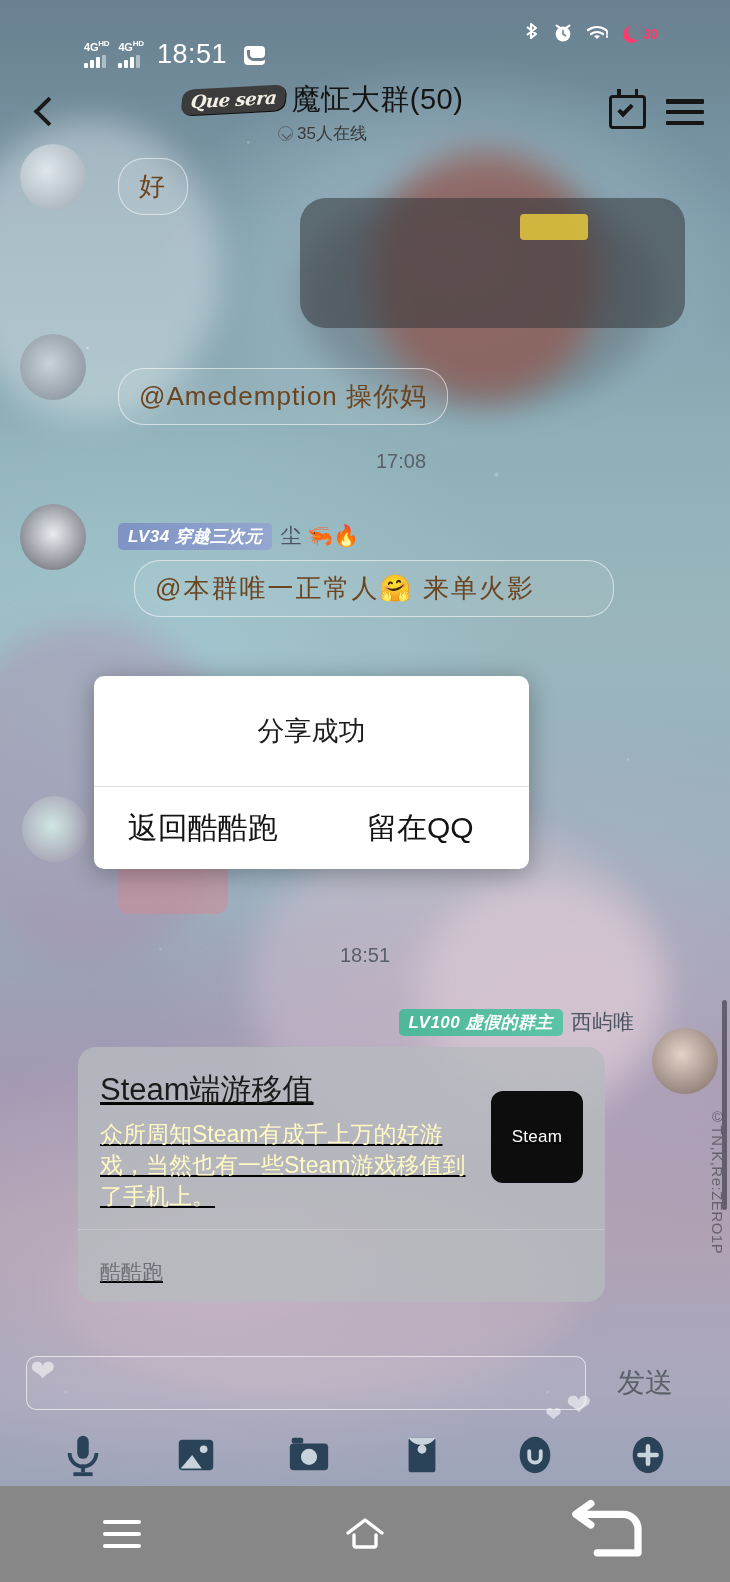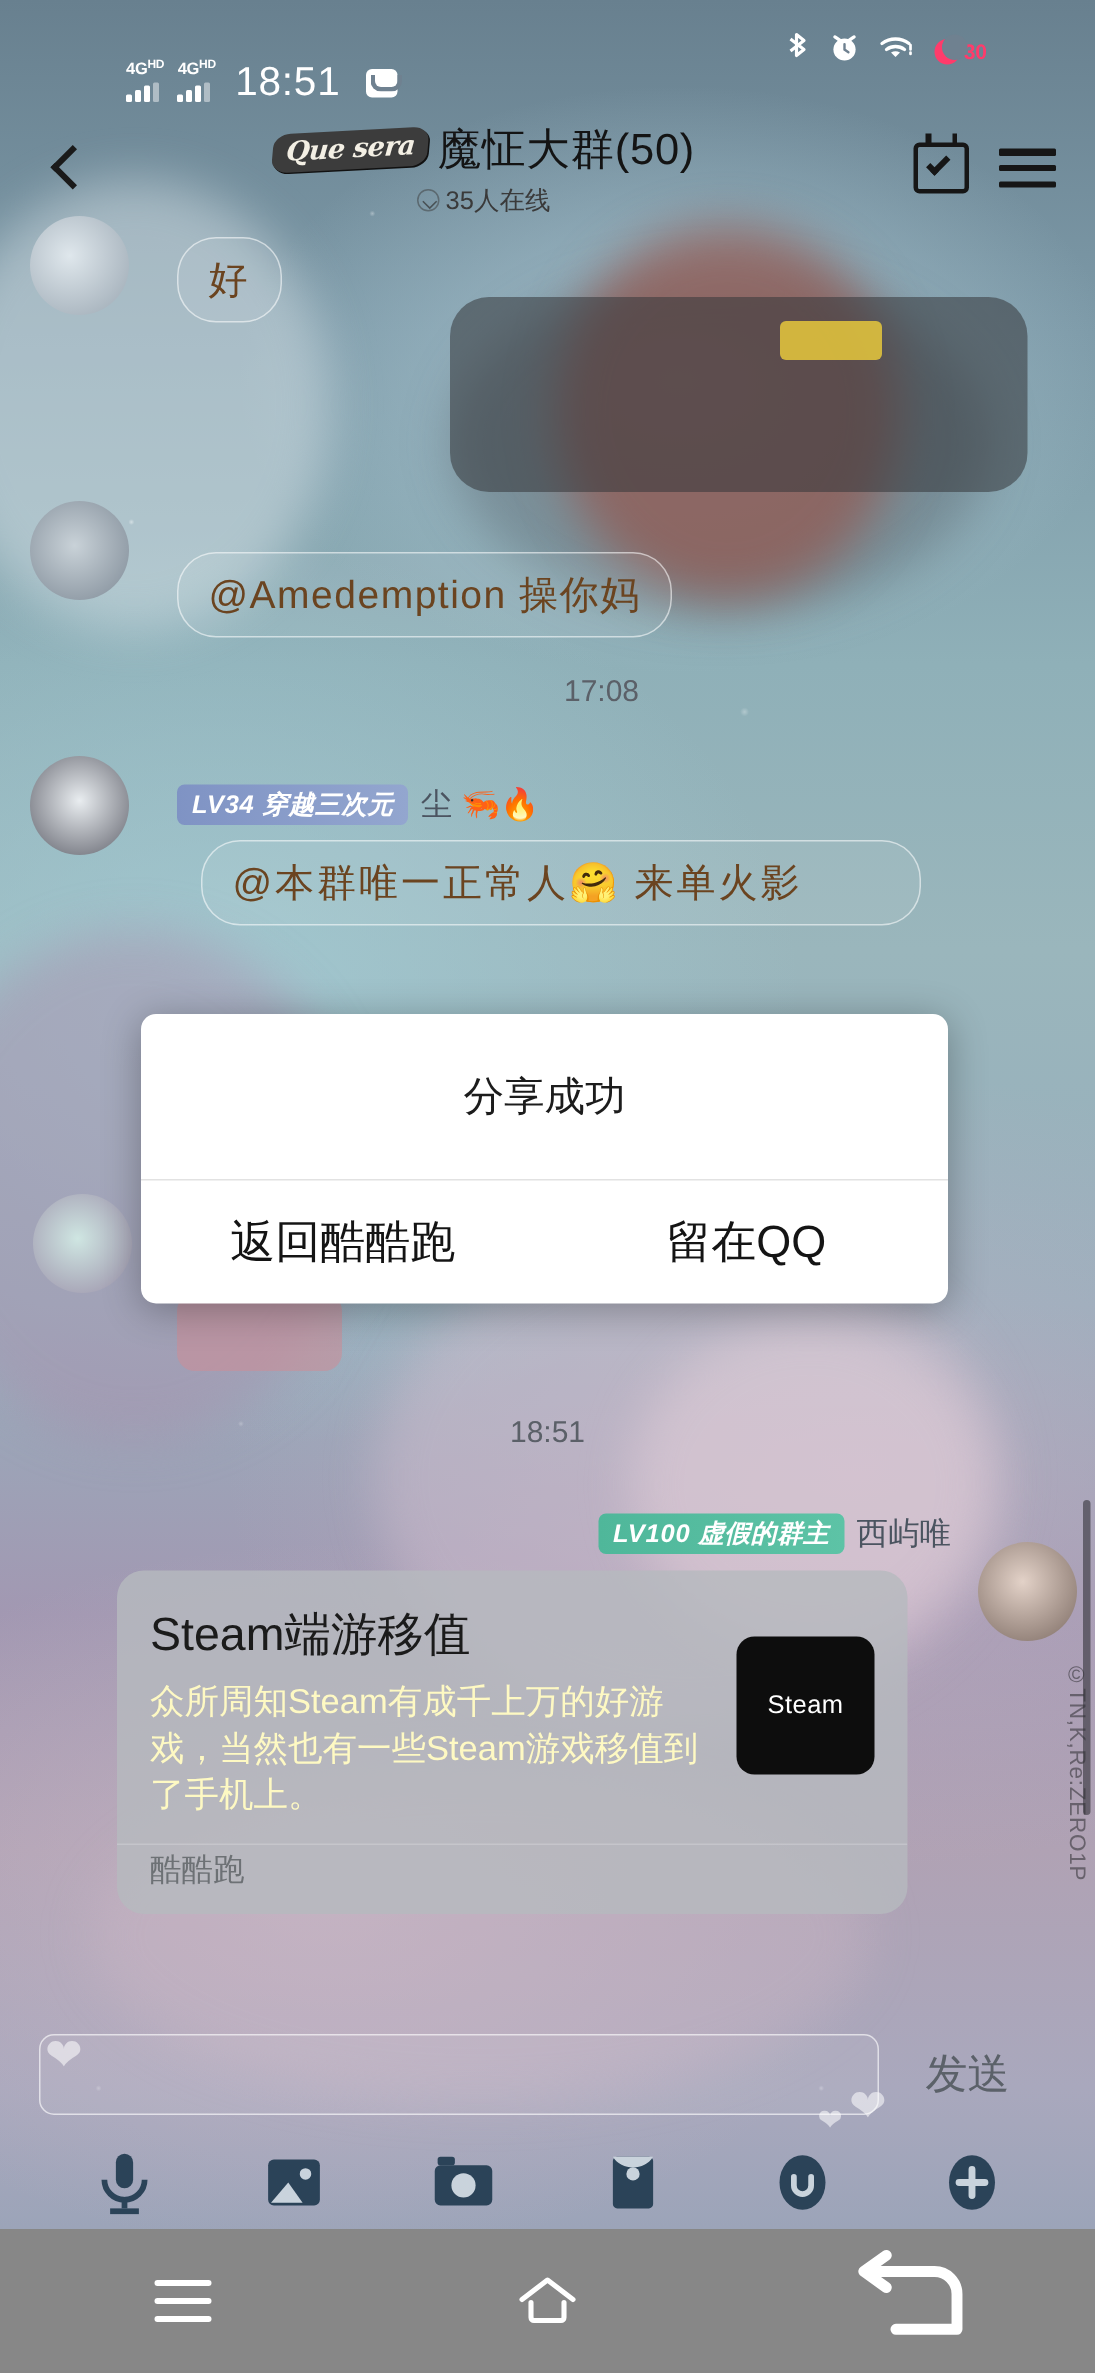--- a/index.html
+++ b/index.html
@@ -111,37 +111,37 @@
   .namerow{ position:absolute; display:flex; align-items:center; gap:8px; }
   .lvbadge{ font-size:17px; font-weight:bold; font-style:italic; color:#fff;
     padding:2px 10px; border-radius:5px; letter-spacing:.5px;}
   .lvbadge.blue{ background:linear-gradient(90deg,#7f93c4,#93a6cf); }
   .lvbadge.green{ background:linear-gradient(90deg,#4fb79a,#5dc3a6); }
   .nick{ font-size:21px; color:#4b5460; }
 
   
   #share-card{
     position:absolute; left:78px; top:1047px; width:527px; z-index:12;
-    background:rgba(182,186,190,.82); border-radius:18px; overflow:hidden;
+    background:rgba(182,186,190,.82); border-radius:18px; overflow:hidden;text-decoration:underline;
   }
   #sc-body{ display:flex; padding:22px 22px 18px; gap:14px; }
   #sc-text{ flex:1; min-width:0;}
   #sc-title{ font-size:31px; color:#1b1b1b; margin-bottom:8px; letter-spacing:0;}
   #sc-desc{ font-size:23px; color:#fef9c3; line-height:1.34; }
   #sc-thumb{
     width:92px;height:92px;flex:0 0 auto;background:#0d0d0d;border-radius:12px;
     display:flex;align-items:center;justify-content:center;margin-top:22px;
     color:#fff;font-size:17px;letter-spacing:.3px;
   }
-  #sc-footer{ border-top:1px solid rgba(255,255,255,.20); padding:2px 22px 16px; font-size:21px; color:#6d7175;}
+  #sc-footer{ border-top:1px solid rgba(255,255,255,.20); padding:28px 22px 16px; font-size:21px; color:#6d7175;}
 
   
   #dialog-scrim{ position:absolute; inset:0; z-index:40; }
   #dialog{
-    position:absolute; left:94px; top:676px; width:538px; z-index:41;
+    position:absolute; left:94px; top:676px; width:435px; z-index:41;
     background:#fff; border-radius:10px; overflow:hidden;
     box-shadow:0 4px 26px rgba(0,0,0,.30);
   }
   #dlg-msg{ height:110px; display:flex; align-items:center; justify-content:center;
     font-size:27px; color:#1c1c1c; }
   #dlg-sep{ height:1px; background:#e2e2e2; }
   #dlg-actions{ display:flex; height:82px; }
   .dlg-btn{ flex:1; display:flex; align-items:center; justify-content:center;
     font-size:30px; color:#141414; }
 

